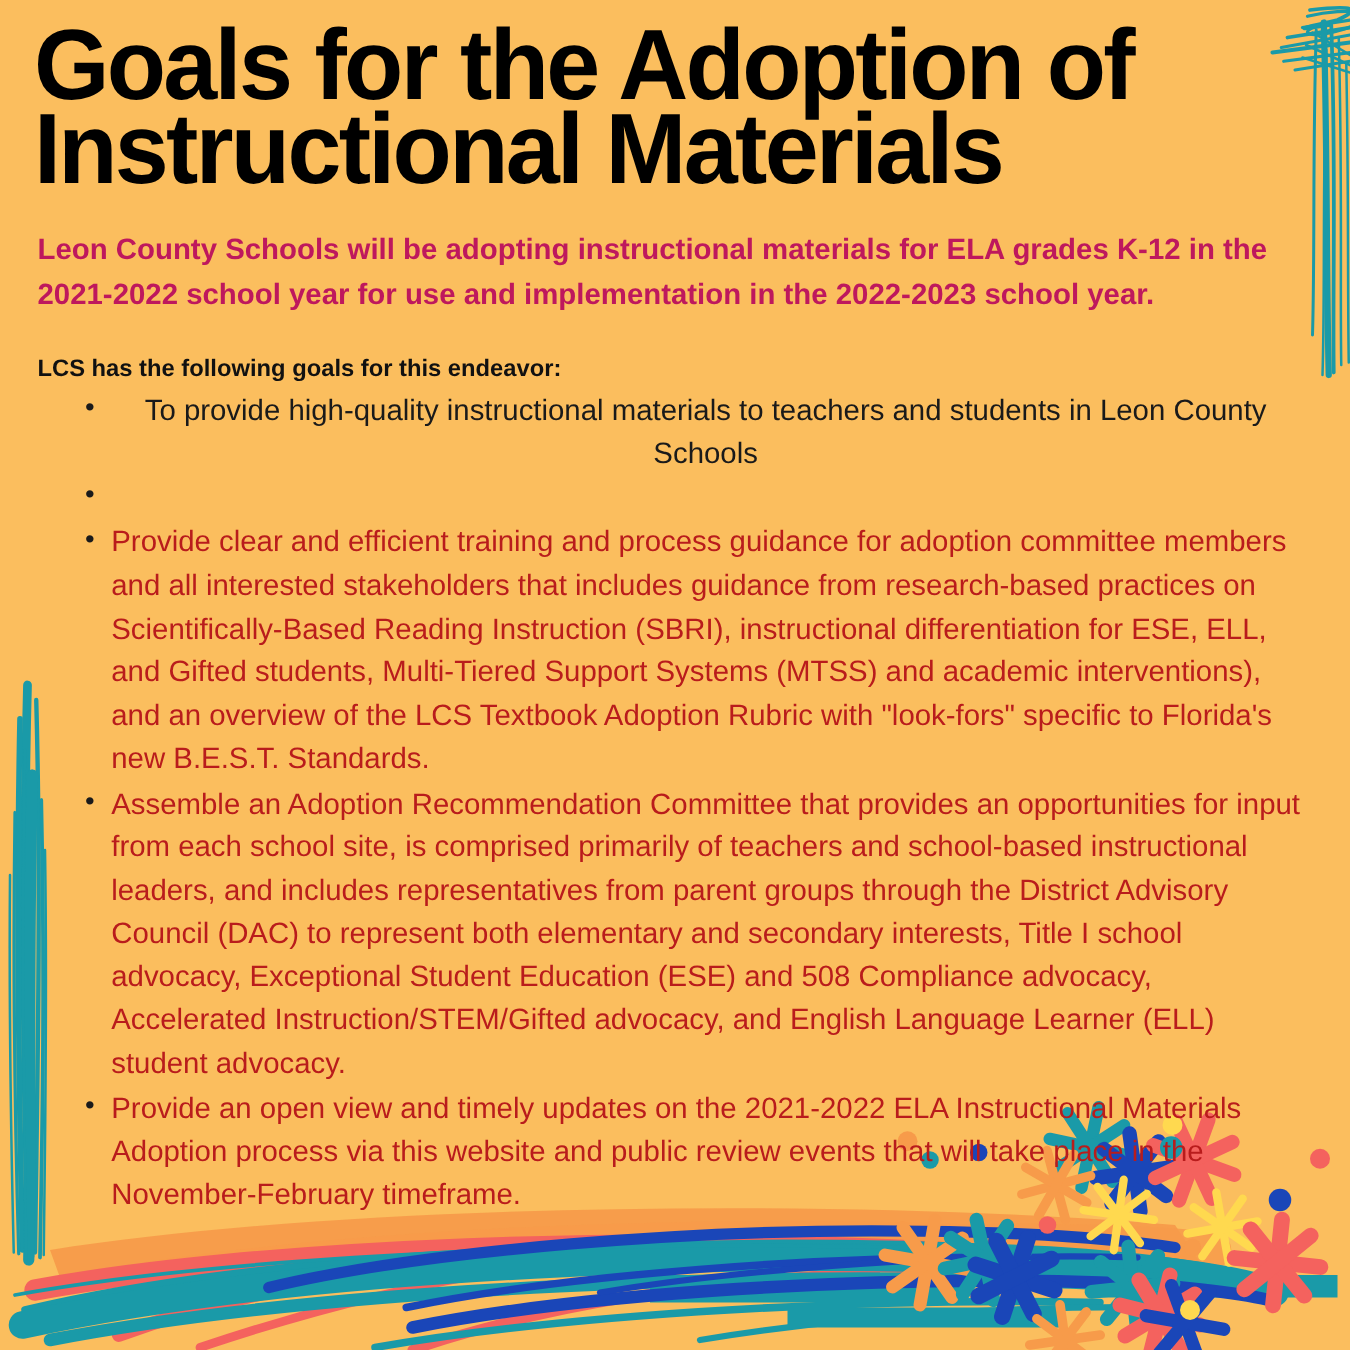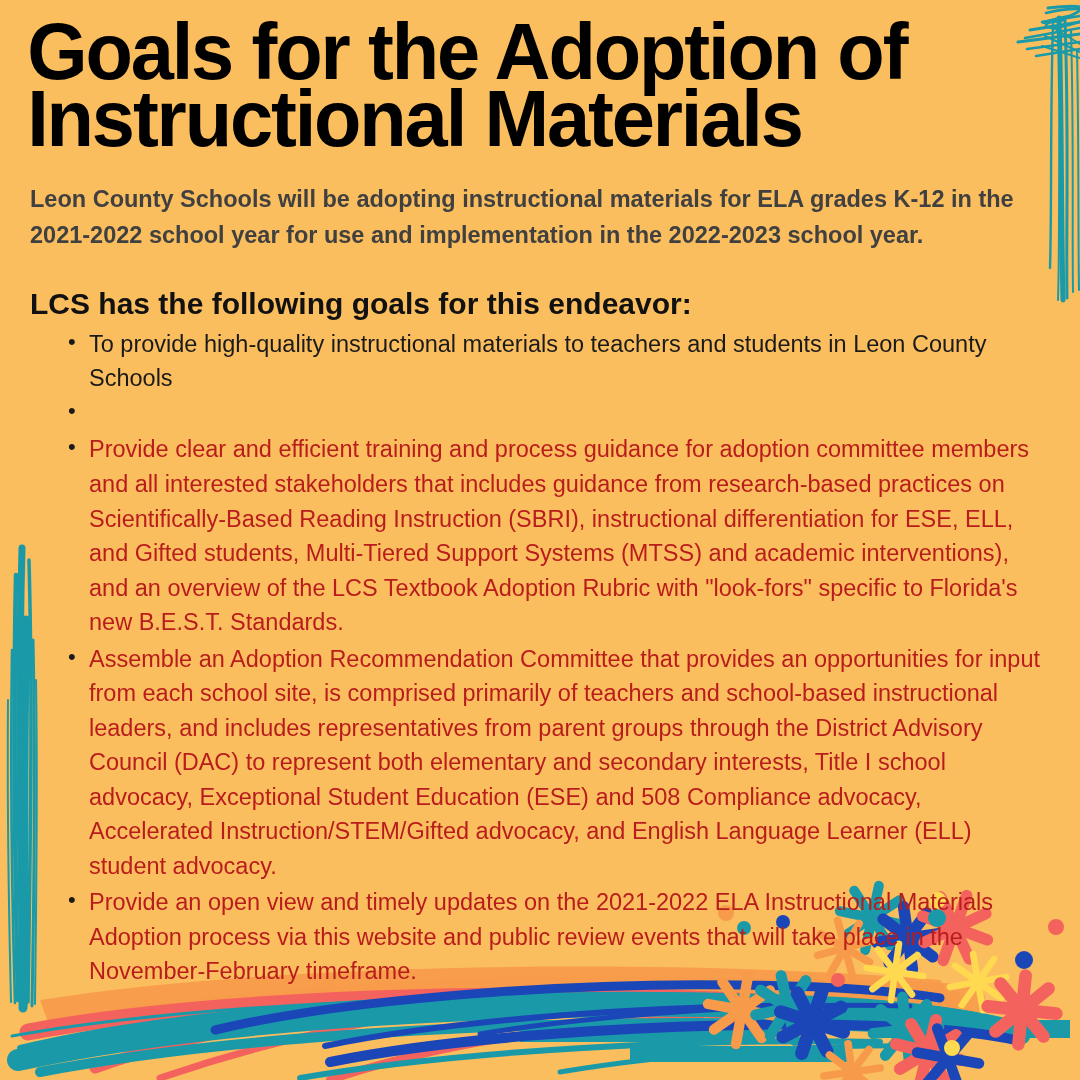--- a/index.html
+++ b/index.html
@@ -56,41 +56,42 @@
     transform-origin: left top;
     white-space: pre-line;
   }
 
   .intro {
     margin: 0;
     padding: 30px 40px 0 30px;
     font-size: 23.5px;
     line-height: 1.52;
     font-weight: 700;
-    color: #404040;
+    color: #be185d;
     max-width: 1010px;
   }
 
   .lead {
     margin: 0;
     padding: 28px 40px 0 30px;
-    font-size: 30px;
+    font-size: 19px;
     line-height: 1.45;
     font-weight: 700;
     color: #111111;
   }
 
   .lead.second {
     padding-top: 10px;
   }
 
   ul.goal-list {
     margin: 2px 0 0 0;
     padding: 0 40px 0 68px;
     list-style: none;
+    text-align: center;
   }
   ul.goal-list li {
     position: relative;
     font-size: 23.5px;
     line-height: 1.45;
     color: #1A1A1A;
     font-weight: 400;
     padding: 0 0 0 21px;
     margin: 0 0 1px 0;
   }

